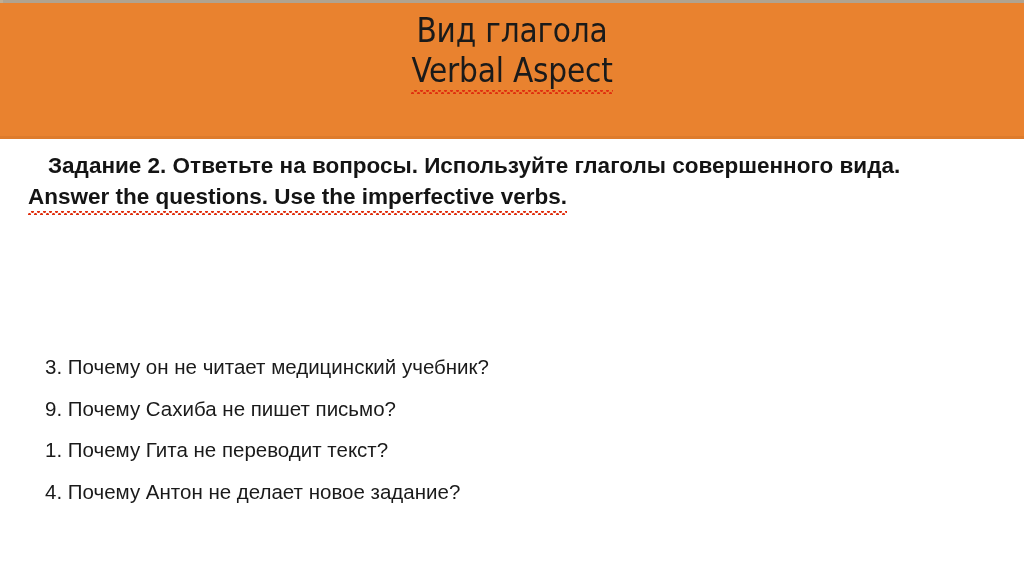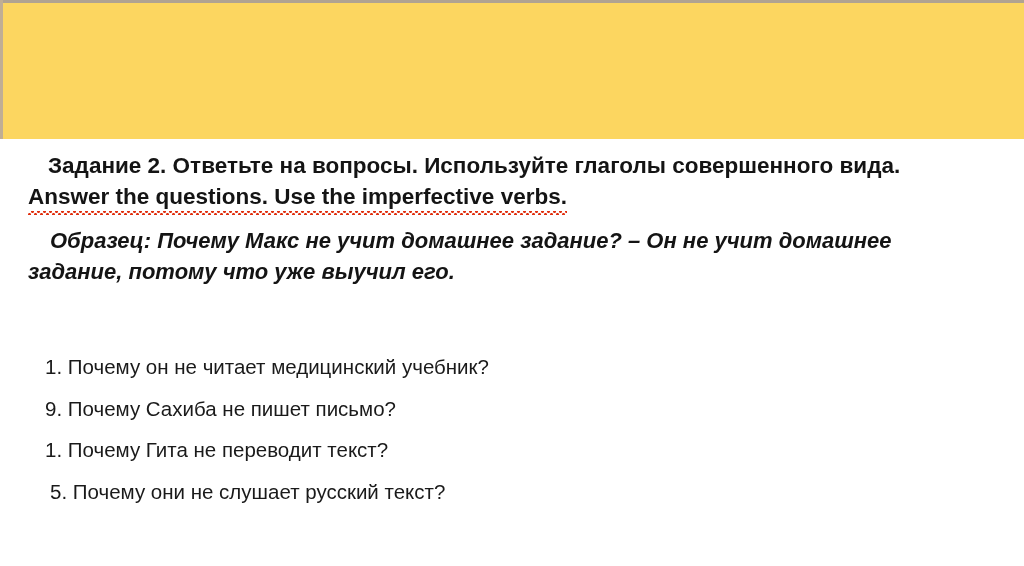--- a/index.html
+++ b/index.html
@@ -131,33 +131,38 @@
   }
 </style>
 </head>
 <body>
 
 <div id="slide">
 
   <div id="top-edge"></div>
   <div id="left-edge"></div>
 
+  <div id="header">
+    <div id="title-block">
+      <span class="title-line">Вид глагола</span>
+      <span class="title-line">
+        <span class="squiggle">Verbal Aspect</span>
+      </span>
+    </div>
+  </div>
 
   <div id="body">
 
     <div id="instruction">
       <span>Задание 2. Ответьте на вопросы. Используйте глаголы совершенного вида.</span>
       <span class="en squiggle">Answer the questions. Use the imperfective verbs.</span>
     </div>
 
-    <div id="example">
-      <span>Образец: Почему Макс не учит домашнее задание? – Он не учит домашнее задание, потому что уже выучил его.</span>
-    </div>
 
     <div id="questions">
-      <div class="question">1. Почему он не читает медицинский учебник?</div>
+      <div class="question">3. Почему он не читает медицинский учебник?</div>
       <div class="question">9. Почему Сахиба не пишет письмо?</div>
       <div class="question">1. Почему Гита не переводит текст?</div>
-      <div class="question indented">5. Почему они не слушает русский текст?</div>
+      <div class="question">4. Почему Антон не делает новое задание?</div>
     </div>
 
   </div>
 </div>
 
 </body></html>

